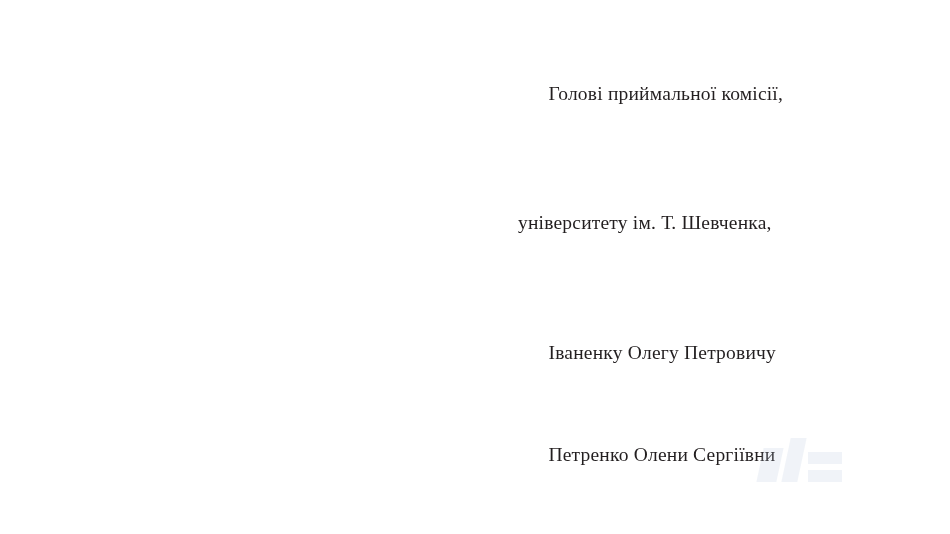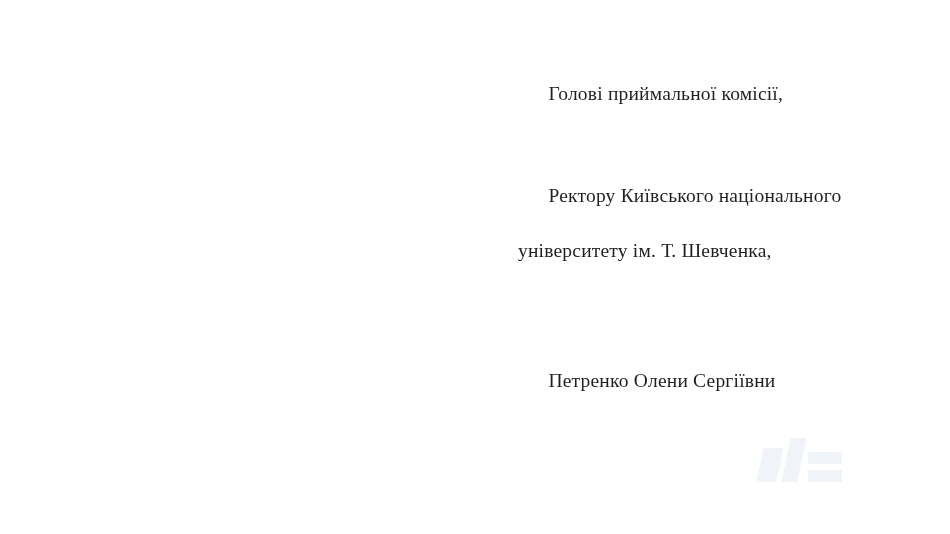--- a/index.html
+++ b/index.html
@@ -58,24 +58,26 @@
 
 <div class="page">
 
   <div class="address-block">
 
     <p class="addr-line">
       <span>Голові приймальної комісії,</span>
     </p>
 
     <p class="addr-line">
-      <span>Ректору Київського національного</span>
       <span class="second">університету ім. Т. Шевченка,</span>
     </p>
 
+    <p class="addr-line">
+      <span>Іваненку Олегу Петровичу</span>
+    </p>
 
     <p class="addr-line">
       <span>Петренко Олени Сергіївни</span>
     </p>
 
   </div>
 
   <div class="watermark">
     <span class="wm-shape wm-1"></span>
     <span class="wm-shape wm-2"></span>

